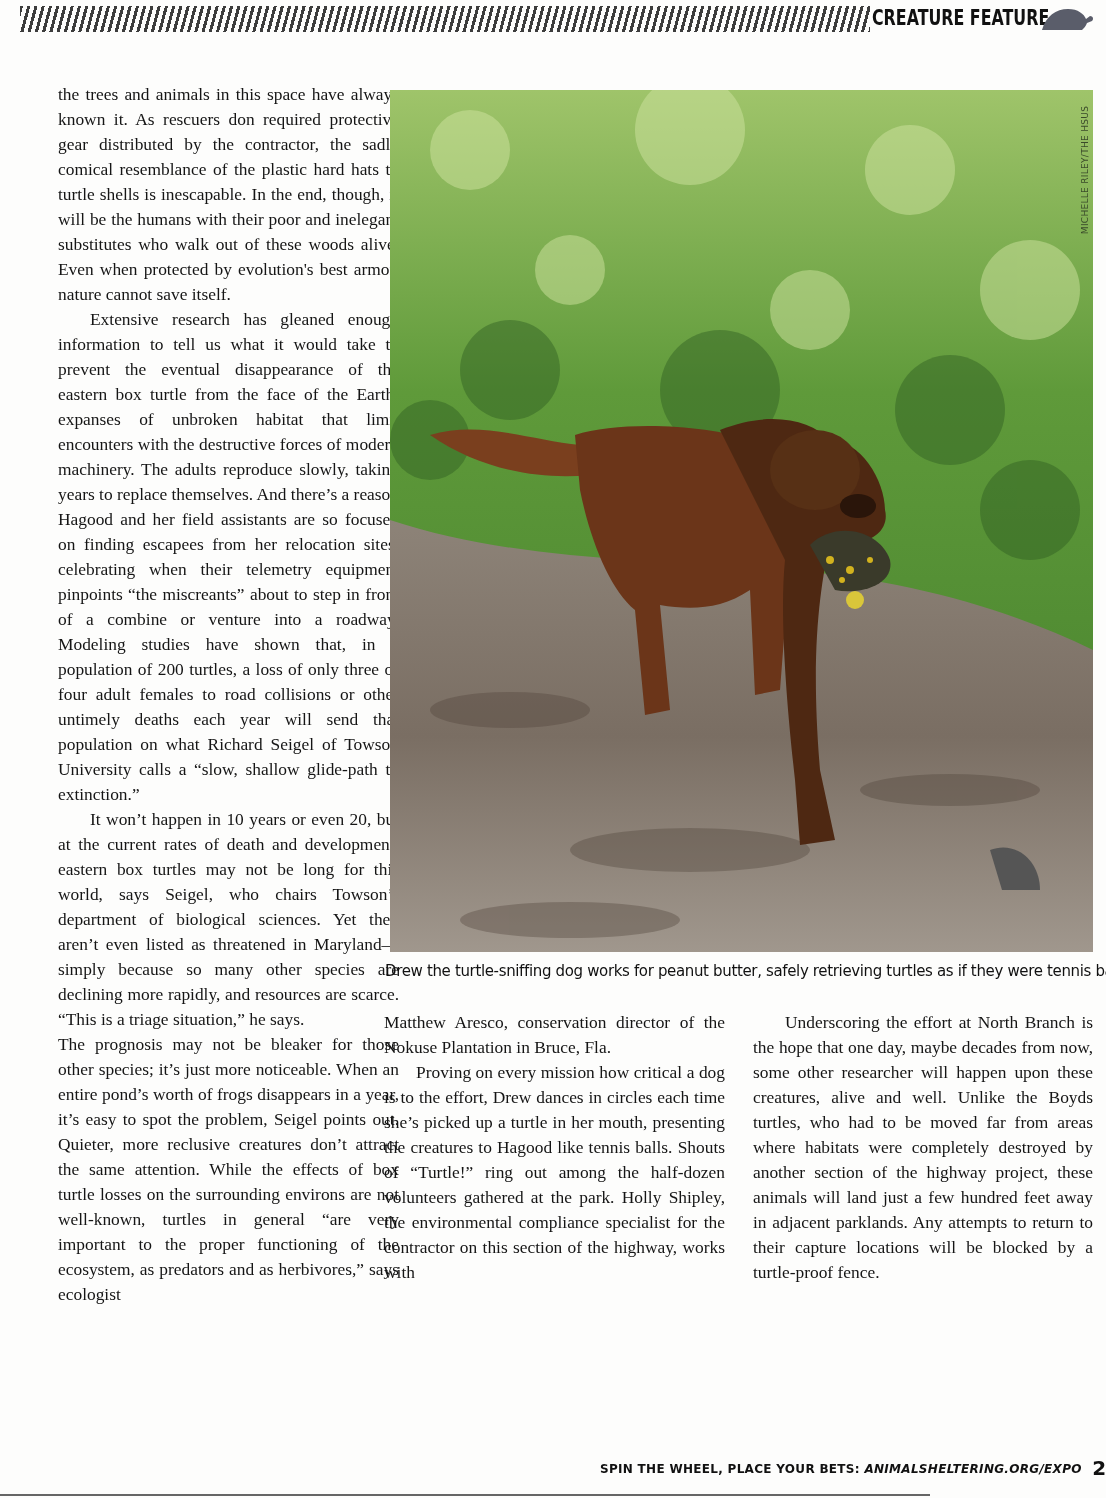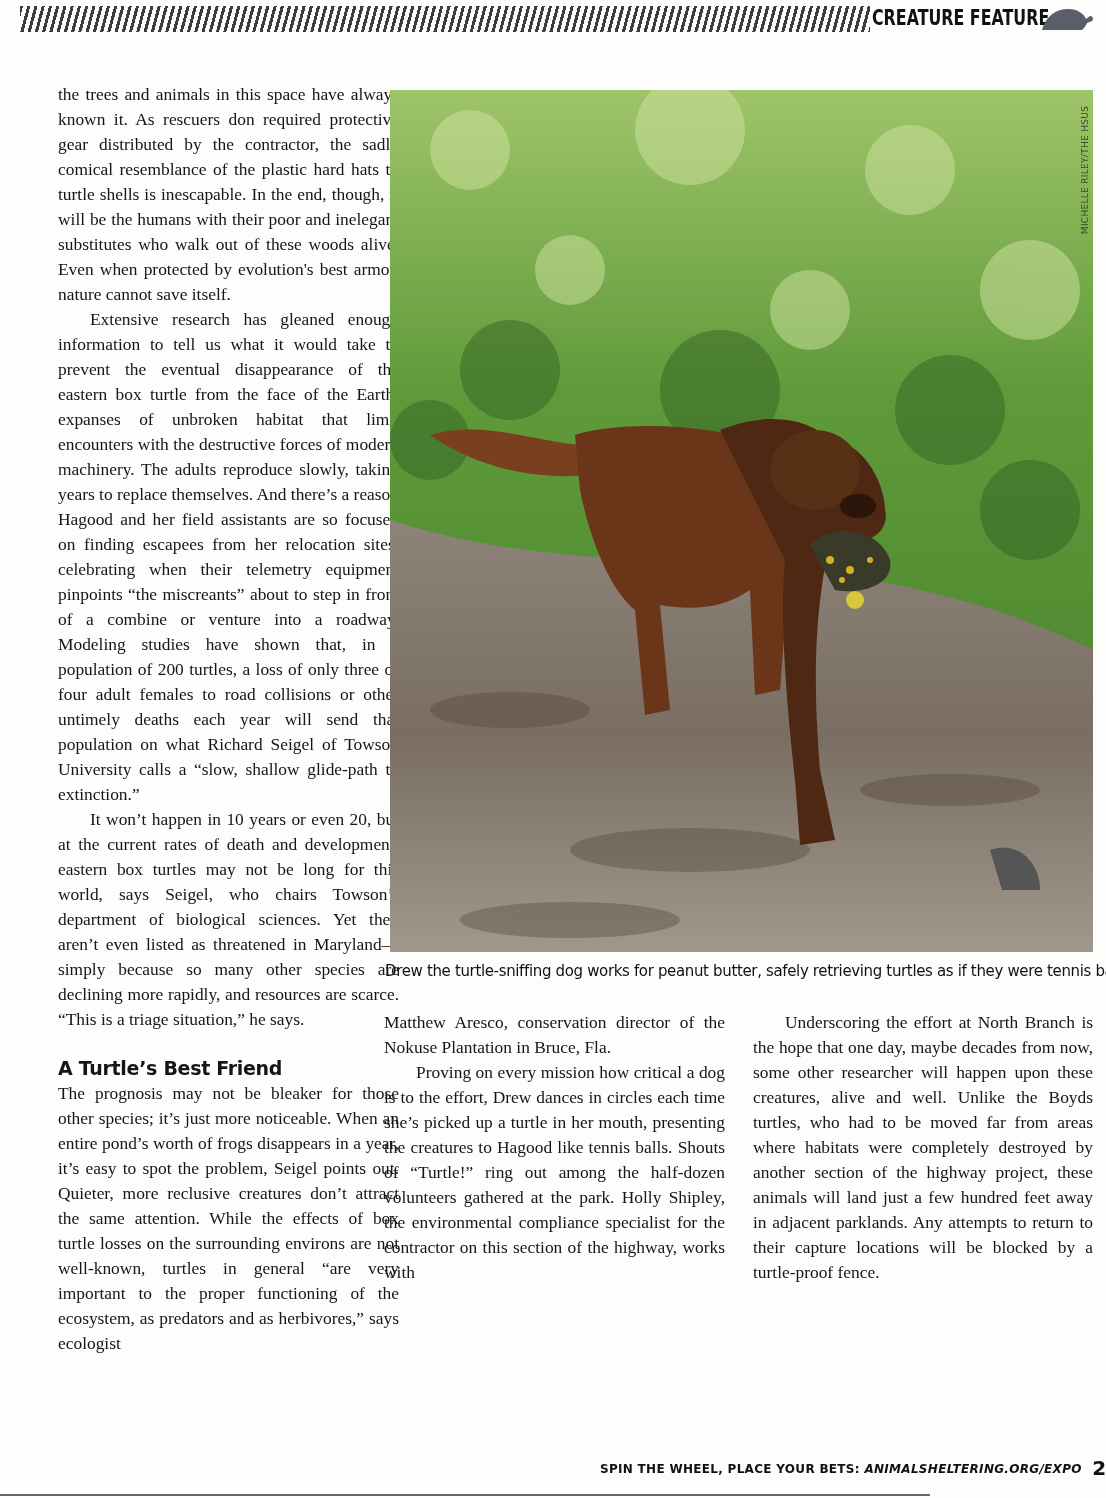--- a/index.html
+++ b/index.html
@@ -52,21 +52,20 @@
   <div class="section-label">CREATURE FEATURE</div>
   <svg class="turtle-icon" viewBox="0 0 54 26">
     <path d="M2 24 C6 10 16 3 28 3 C38 3 44 8 46 13 L50 10 C53 10 54 13 52 15 L47 17 C46 20 44 22 42 24 Z" fill="#5a5d6a"></path>
   </svg>
 </div>
 
 <div class="col col1">
   <p>the trees and animals in this space have always known it. As rescuers don required protective gear distributed by the contractor, the sadly comical resemblance of the plastic hard hats to turtle shells is inescapable. In the end, though, it will be the humans with their poor and inelegant substitutes who walk out of these woods alive. Even when protected by evolution's best armor, nature cannot save itself.</p>
   <p class="indent">Extensive research has gleaned enough information to tell us what it would take to prevent the eventual disappearance of the eastern box turtle from the face of the Earth: expanses of unbroken habitat that limit encounters with the destructive forces of modern machinery. The adults reproduce slowly, taking years to replace themselves. And there’s a reason Hagood and her field assistants are so focused on finding escapees from her relocation sites, celebrating when their telemetry equipment pinpoints “the miscreants” about to step in front of a combine or venture into a roadway. Modeling studies have shown that, in a population of 200 turtles, a loss of only three or four adult females to road collisions or other untimely deaths each year will send that population on what Richard Seigel of Towson University calls a “slow, shallow glide-path to extinction.”</p>
   <p class="indent">It won’t happen in 10 years or even 20, but at the current rates of death and development, eastern box turtles may not be long for this world, says Seigel, who chairs Towson’s department of biological sciences. Yet they aren’t even listed as threatened in Maryland—simply because so many other species are declining more rapidly, and resources are scarce. “This is a triage situation,” he says.</p>
-  <h3 class="subhead">A Turtle’s Best Friend</h3>
   <p>The prognosis may not be bleaker for those other species; it’s just more noticeable. When an entire pond’s worth of frogs disappears in a year, it’s easy to spot the problem, Seigel points out. Quieter, more reclusive creatures don’t attract the same attention. While the effects of box turtle losses on the surrounding environs are not well-known, turtles in general “are very important to the proper functioning of the ecosystem, as predators and as herbivores,” says ecologist</p>
 </div>
 
 <div class="photo">
   <svg width="703" height="862" viewBox="0 0 703 862">
     <defs>
       <linearGradient id="foliage" x1="0" y1="0" x2="0" y2="1">
         <stop offset="0" stop-color="#9fc46a"></stop>
         <stop offset="0.35" stop-color="#5f9a3a"></stop>
         <stop offset="0.7" stop-color="#4f8a32"></stop>

